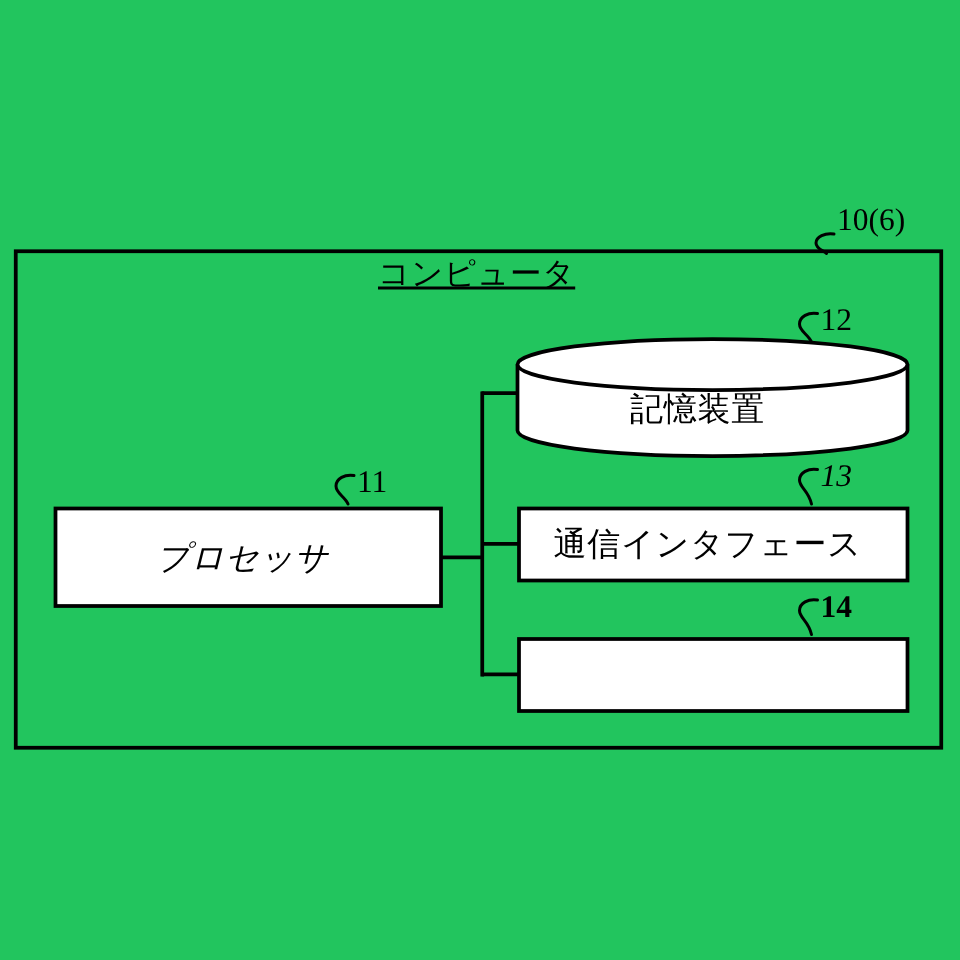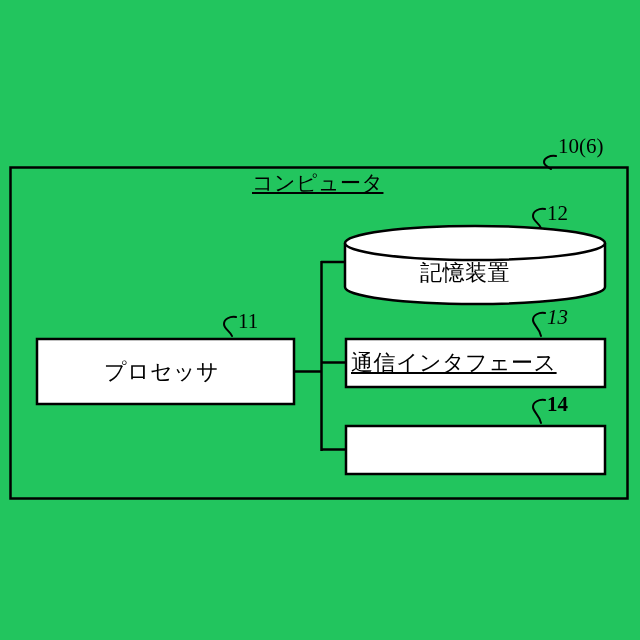--- a/index.html
+++ b/index.html
@@ -84,23 +84,23 @@
 
     <path d="M 545 400 C 539 399, 533 402, 533 407 C 533 412, 539 414, 541 423" fill="none" stroke="#000000" stroke-width="2" stroke-linecap="round"></path>
 
   </svg>
 
   <div class="lbl ref-num" style="left:558px; top:136px;">10(6)</div>
 
   <div class="lbl frame-title" style="left:252px; top:172px;">コンピュータ</div>
 
   <div class="lbl ref-num" style="left:238px; top:311px;">11</div>
-  <div class="lbl box-label" style="left:104px; top:361px;">プロセッサ</div>
+  <div class="lbl box-label" style="left:104px; top:361px;font-style:italic;">プロセッサ</div>
 
   <div class="lbl ref-num" style="left:547px; top:203px;">12</div>
   <div class="lbl box-label" style="left:420px; top:262px;">記憶装置</div>
 
   <div class="lbl ref-num" style="left:547px; top:307px;font-style:italic;">13</div>
-  <div class="lbl box-label" style="left:351px; top:352px;text-decoration:underline;">通信インタフェース</div>
+  <div class="lbl box-label" style="left:369px; top:352px;">通信インタフェース</div>
 
   <div class="lbl ref-num" style="left:547px; top:394px;font-weight:bold;">14</div>
 
 </div>
 
 </body></html>

